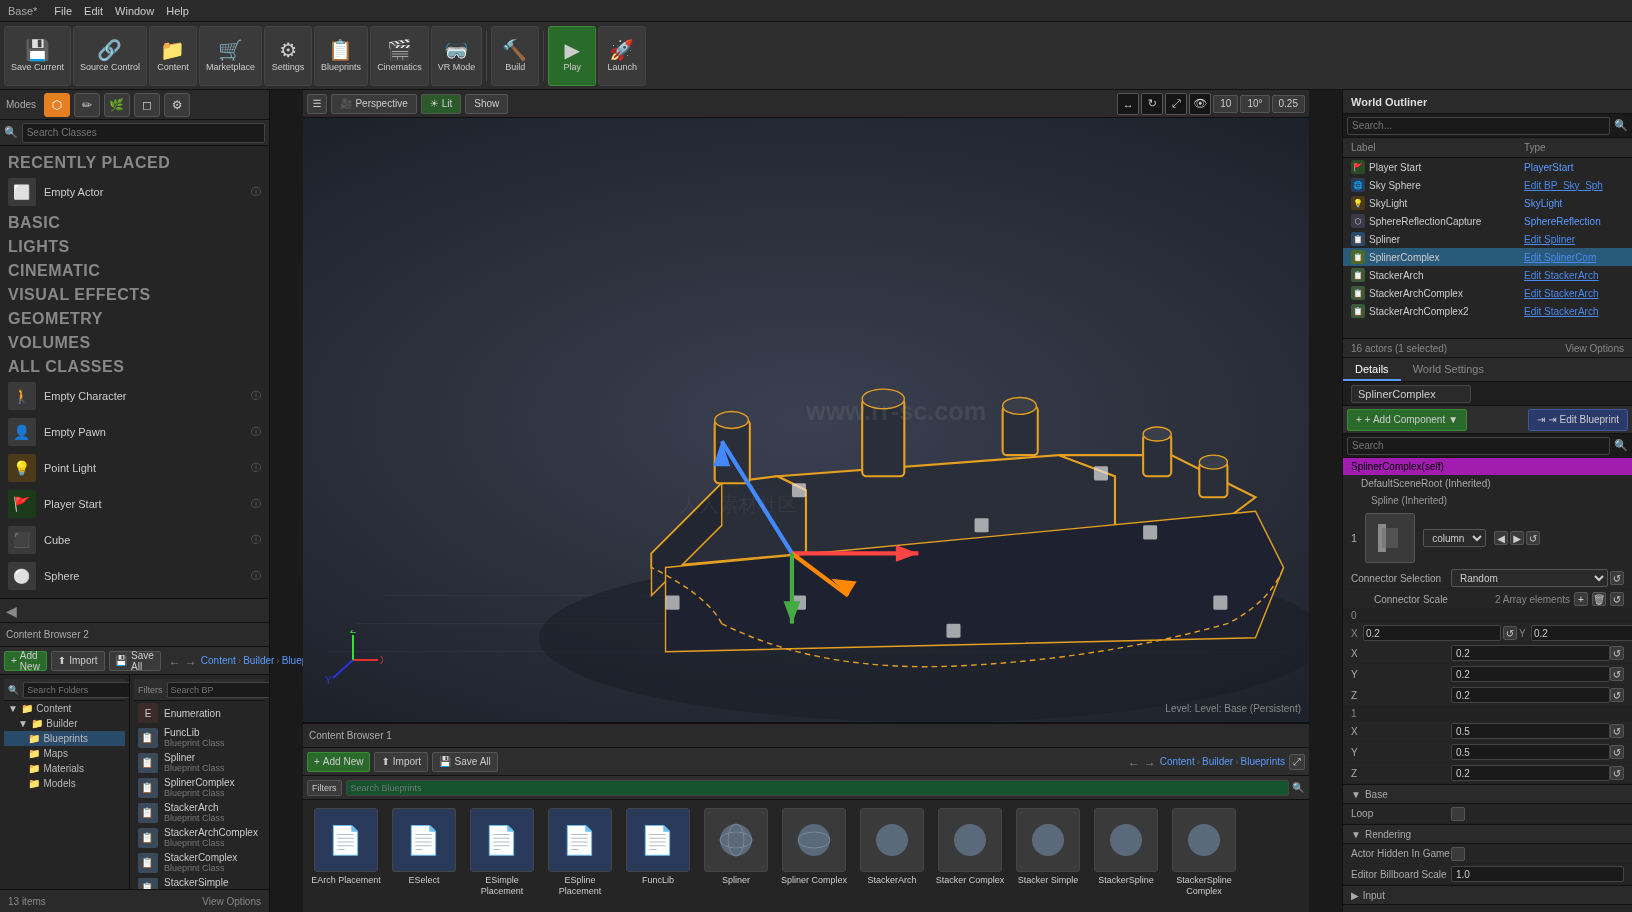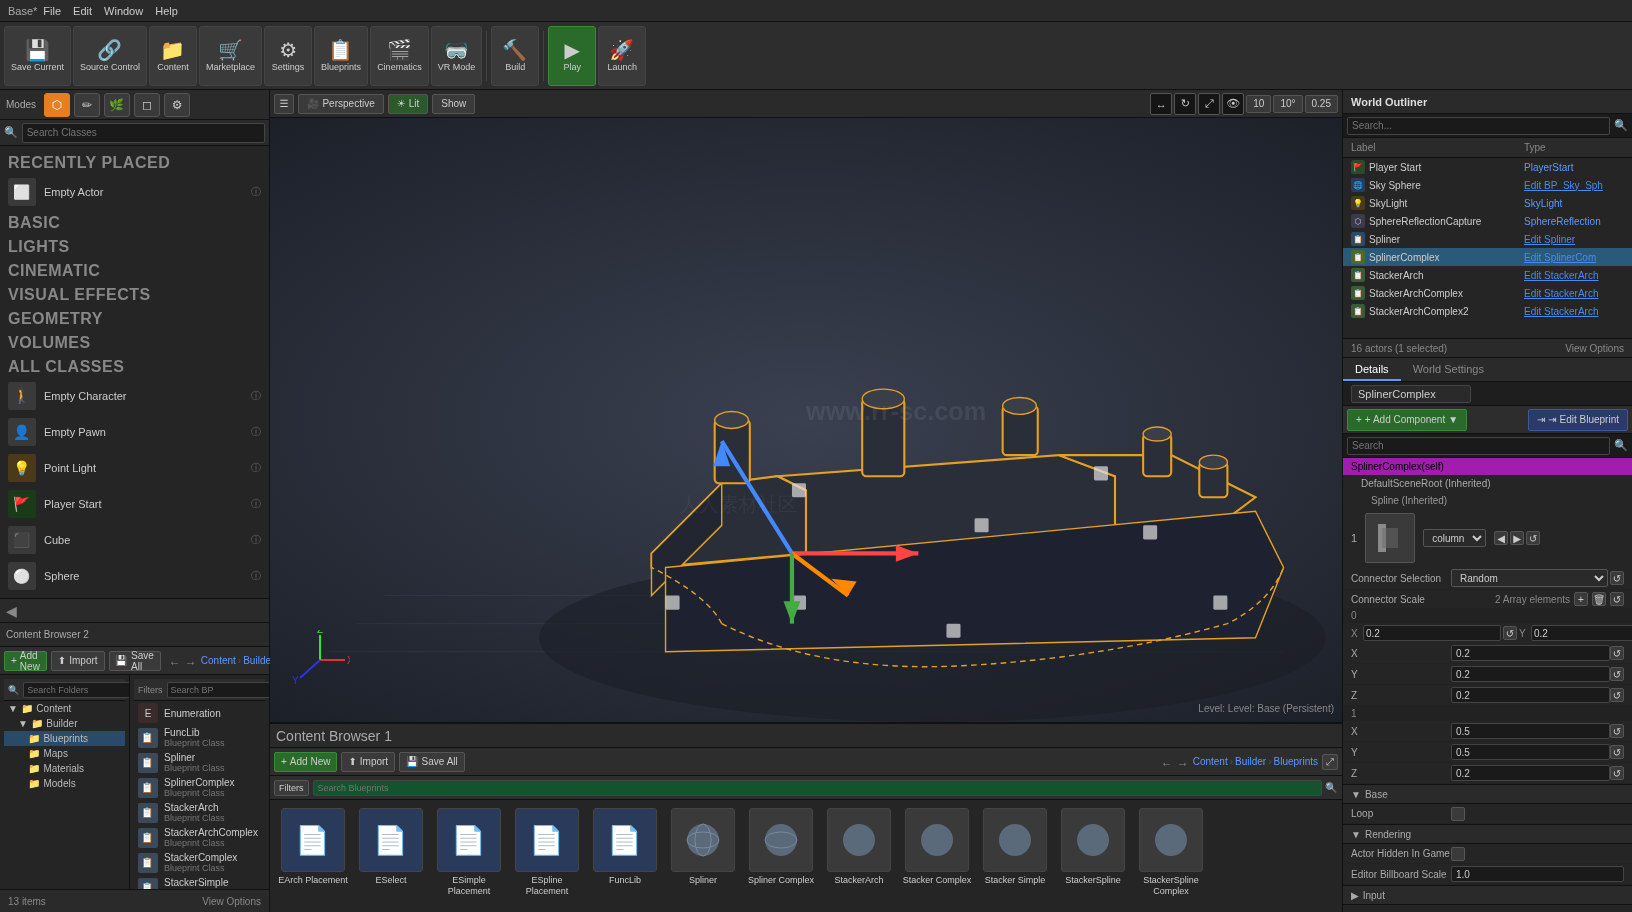--- a/index.html
+++ b/index.html
@@ -19,21 +19,21 @@
       height: 22px;
       background: #2a2a2a;
       display: flex;
       align-items: center;
       padding: 0 8px;
       border-bottom: 1px solid #111;
     }
     .menu-bar .app-title {
       color: #aaa;
       font-size: 11px;
-      margin-right: 6px;
+      margin-right: 17px;
     }
     .menu-bar .menu-items {
       display: flex;
       gap: 12px;
     }
     .menu-bar .menu-item {
       color: #ccc;
       cursor: pointer;
       font-size: 11px;
     }
@@ -73,20 +73,21 @@
       width: 1px;
       height: 50px;
       background: #444;
       margin: 0 2px;
     }
 
     
     .main-layout {
       display: flex;
       height: calc(912px - 22px - 68px);
+      gap: 33px;
     }
 
     
     .left-panel {
       width: 270px;
       background: #252525;
       border-right: 1px solid #111;
       display: flex;
       flex-direction: column;
       flex-shrink: 0;
@@ -1163,21 +1164,21 @@
 
         <div class="viewport-level">
           <span>Level: </span>
           <span>Level: Base (Persistent)</span>
         </div>
       </div>
     </div>
 
     <div class="content-browser-1">
       <div class="cb1-header">
-        <span style="font-size:14px;color:#aaa;">Content Browser 1</span>
+        <span style="font-size:10px;color:#aaa;">Content Browser 1</span>
       </div>
       <div class="cb1-toolbar">
         <div class="cb2-btn green">
           <span>+</span>
           <span>Add New</span>
         </div>
         <div class="cb2-btn">
           <span>⬆</span>
           <span>Import</span>
         </div>
@@ -1409,21 +1410,21 @@
         <select class="dropdown-select" style="flex:1;">
           <option>Random</option>
           <option>Sequential</option>
           <option>First</option>
           <option>Last</option>
         </select>
         <div class="array-btn" style="margin-left:2px;">↺</div>
       </div>
 
       <div class="array-header">
-        <span style="font-size:10px;color:#aaa;flex:1;">Connector Scale</span>
+        <span style="font-size:10px;color:#aaa;flex:1;margin-left:23px;">Connector Scale</span>
         <span class="array-count">2 Array elements</span>
         <div class="array-btn">+</div>
         <div class="array-btn">🗑</div>
         <div class="array-btn">↺</div>
       </div>
 
       <div class="array-idx">0</div>
       <div class="connector-grid">
         <div class="coord-input">
           <span class="coord-label">X</span>

